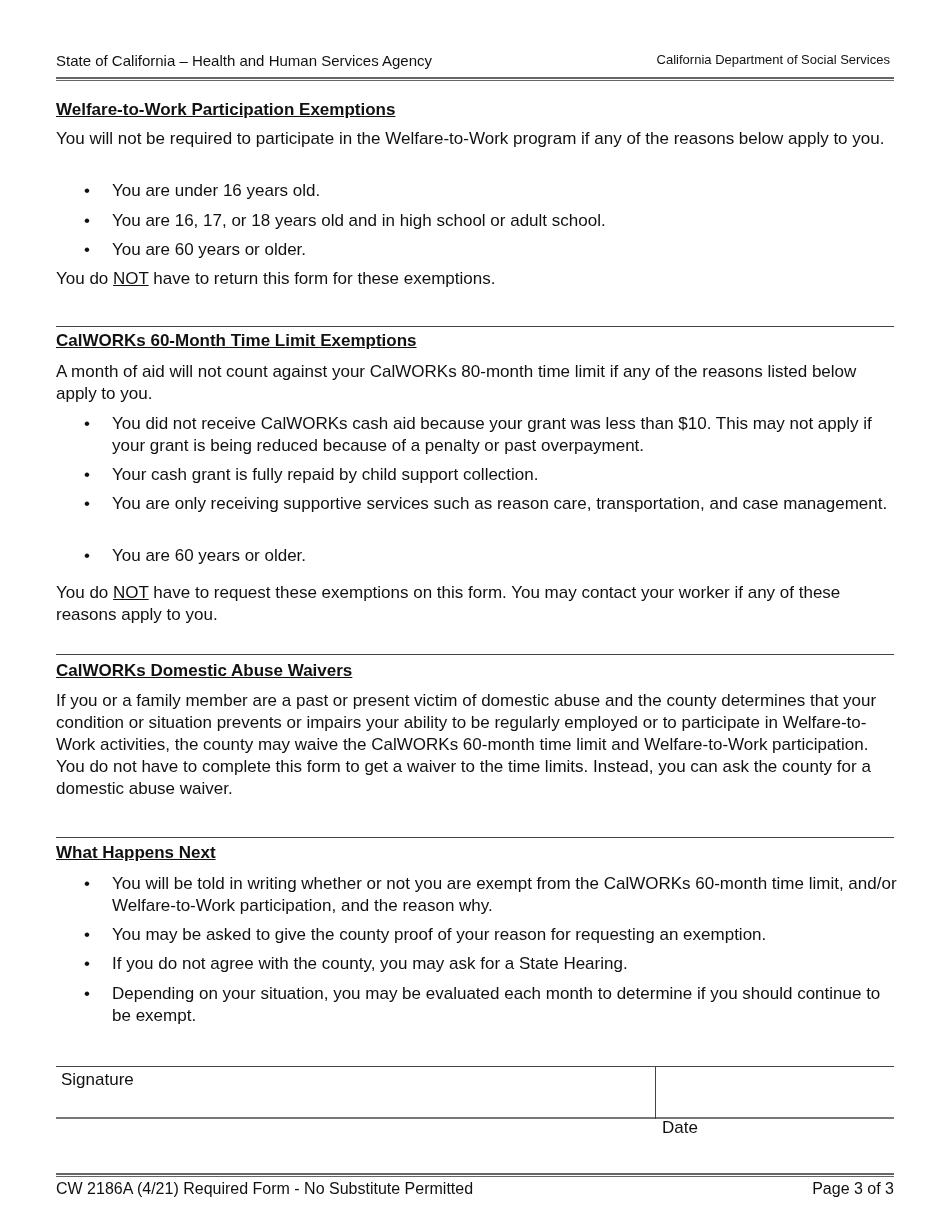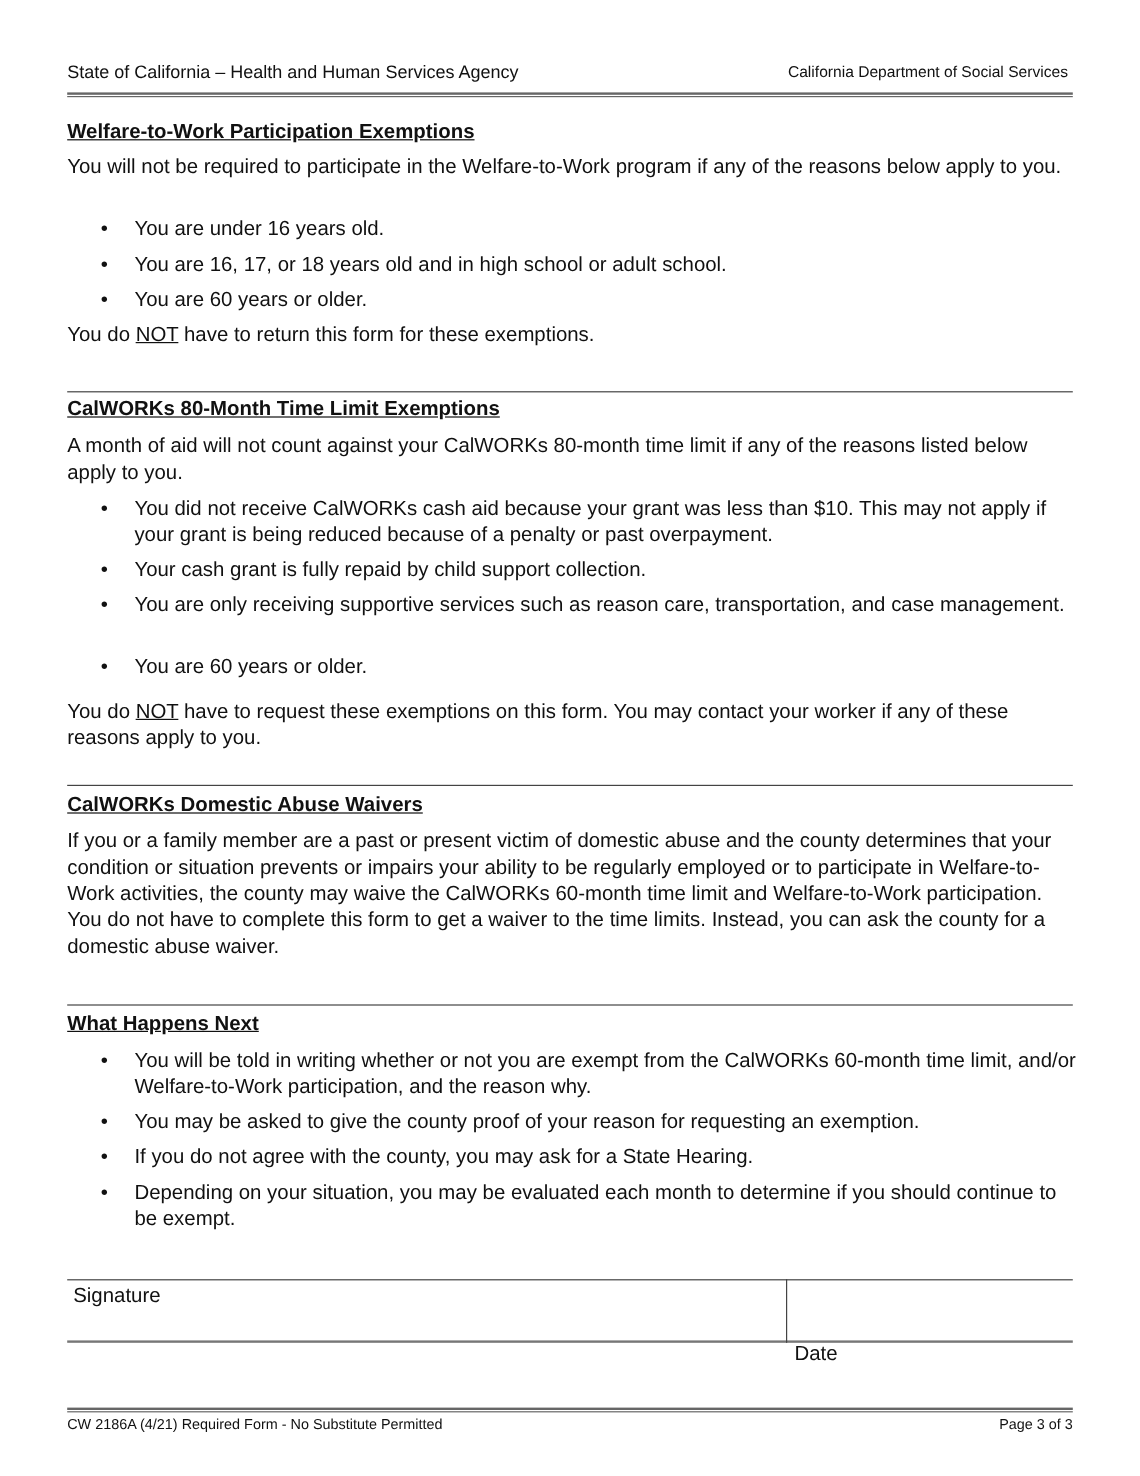--- a/index.html
+++ b/index.html
@@ -13,42 +13,42 @@
   .dbl { left: 56px; width: 838px; height: 4px; border-top: 2px solid #666; border-bottom: 1px solid #666; box-sizing: border-box; }
   .rule { left: 56px; width: 838px; height: 0; border-top: 1px solid #444; }
   .h { left: 56px; font-size: 17px; font-weight: bold; text-decoration: underline; }
   .p { left: 56px; width: 840px; font-size: 17px; line-height: 22px; }
   .bul { left: 84px; font-size: 17px; line-height: 22px; }
   .bt { left: 112px; width: 785px; font-size: 17px; line-height: 22px; }
   u { text-decoration: underline; }
   .sig-box { left: 56px; top: 1066px; width: 838px; height: 53px; border-top: 1px solid #444; border-bottom: 2px solid #777; box-sizing: border-box; }
   .sig-div { left: 655px; top: 1066px; height: 53px; width: 0; border-left: 1px solid #444; }
   .sig-lbl { top: 1070px; font-size: 17px; }
-  .ftr { top: 1180px; font-size: 12px; }
+  .ftr { top: 1180px; font-size: 16px; }
 </style>
 </head>
 <body>
 
 <div class="abs hdr-left">State of California – Health and Human Services Agency</div>
 <div class="abs hdr-right">California Department of Social Services</div>
 <div class="abs dbl" style="top:77px;"></div>
 
 <div class="abs h" style="top:100px;">Welfare-to-Work Participation Exemptions</div>
 <div class="abs p" style="top:128px;">You will not be required to participate in the Welfare-to-Work program if any of the reasons below apply to you.</div>
 <div class="abs bul" style="top:180px;">•</div>
 <div class="abs bt" style="top:180px;">You are under 16 years old.</div>
 <div class="abs bul" style="top:210px;">•</div>
 <div class="abs bt" style="top:210px;">You are 16, 17, or 18 years old and in high school or adult school.</div>
 <div class="abs bul" style="top:239px;">•</div>
 <div class="abs bt" style="top:239px;">You are 60 years or older.</div>
 <div class="abs p" style="top:268px;"><span>You do </span><u>NOT</u><span> have to return this form for these exemptions.</span></div>
 
 <div class="abs rule" style="top:326px;"></div>
 
-<div class="abs h" style="top:331px;">CalWORKs 80-Month Time Limit Exemptions</div>
+<div class="abs h" style="top:331px;">CalWORKs 60-Month Time Limit Exemptions</div>
 <div class="abs p" style="top:361px;">A month of aid will not count against your CalWORKs 80-month time limit if any of the reasons listed below apply to you.</div>
 <div class="abs bul" style="top:413px;">•</div>
 <div class="abs bt" style="top:413px;">You did not receive CalWORKs cash aid because your grant was less than $10.  This may not apply if your grant is being reduced because of a penalty or past overpayment.</div>
 <div class="abs bul" style="top:464px;">•</div>
 <div class="abs bt" style="top:464px;">Your cash grant is fully repaid by child support collection.</div>
 <div class="abs bul" style="top:493px;">•</div>
 <div class="abs bt" style="top:493px;">You are only receiving supportive services such as reason care, transportation, and case management.</div>
 <div class="abs bul" style="top:545px;">•</div>
 <div class="abs bt" style="top:545px;">You are 60 years or older.</div>
 <div class="abs p" style="top:582px;"><span>You do </span><u>NOT</u><span> have to request these exemptions on this form.  You may contact your worker if any of these reasons apply to you.</span></div>

